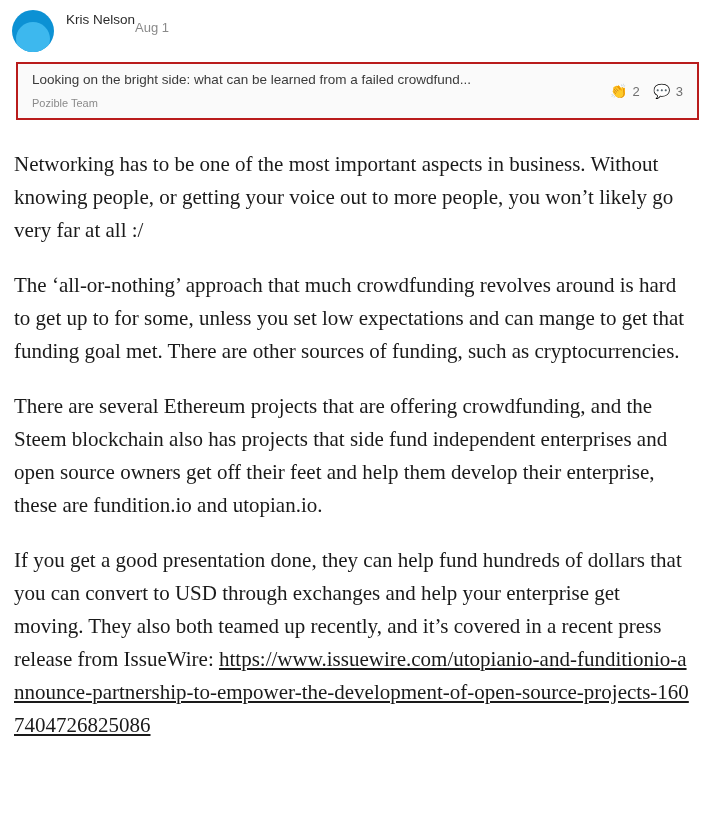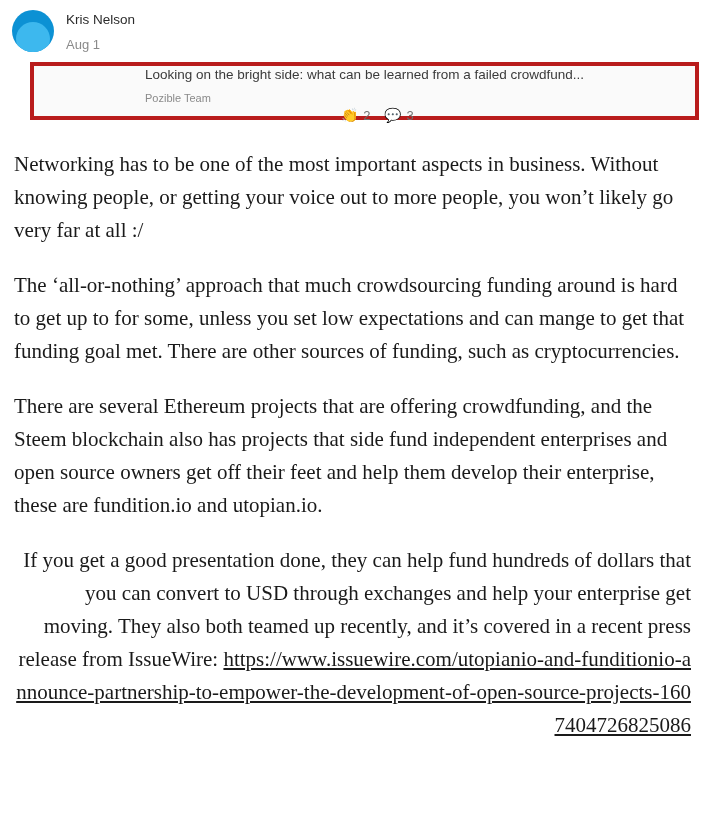--- a/index.html
+++ b/index.html
@@ -43,50 +43,49 @@
     width: 34px;
     height: 34px;
     left: 4px;
     top: 12px;
     border-radius: 50%;
     background: #3db8ee;
   }
   .author-meta {
     margin-left: 12px;
     display: flex;
-    flex-direction: column;
+    flex-direction: row;
     justify-content: center;
     padding-top: 1px;
   }
   .author-name {
     font-size: 13.5px;
     color: #2b2b2b;
     line-height: 17px;
     font-family: "Liberation Sans", sans-serif;
   }
   .author-date {
     font-size: 13px;
     color: #8a8a8a;
     line-height: 17px;
     margin-top: 8px;
     font-family: "Liberation Sans", sans-serif;
   }
 
   
   .post-card {
-    margin: 16px 4px 0 30px;
-    border: 4px solid #b91c1c;
+    margin: 16px 4px 0 16px;
+    border: 2px solid #b91c1c;
     background: #fafafa;
     height: 58px;
     box-sizing: border-box;
     display: flex;
     align-items: center;
     justify-content: space-between;
     padding: 0 14px 0 14px;
-    flex-direction: column;
   }
   .post-card-left {
     display: flex;
     flex-direction: column;
     justify-content: center;
     min-width: 0;
   }
   .post-card-title {
     font-size: 13.5px;
     color: #3a3a3a;
@@ -134,21 +133,21 @@
     padding: 28px 8px 0 14px;
   }
   .article p {
     font-family: "Liberation Serif", serif;
     font-size: 21px;
     line-height: 33px;
     color: #1a1a1a;
     margin: 0 4px 22px 0;
     text-align: left;
   }
-  .article p:last-child { margin-bottom: 0; text-align: right; }
+  .article p:last-child { margin-bottom: 0; }
   .article a {
     color: #1a1a1a;
     text-decoration: underline;
     word-break: break-all;
   }
 </style>
 </head>
 <body>
 
 <div class="page">
@@ -175,18 +174,18 @@
       </div>
       <div class="stat">
         <span class="glyph">💬</span>
         <span class="count">3</span>
       </div>
     </div>
   </div>
 
   <div class="article">
     <p>Networking has to be one of the most important aspects in business. Without knowing people, or getting your voice out to more people, you won’t likely go very far at all :/</p>
-    <p>The ‘all-or-nothing’ approach that much crowdsourcing funding around is hard to get up to for some, unless you set low expectations and can mange to get that funding goal met. There are other sources of funding, such as cryptocurrencies.</p>
+    <p>The ‘all-or-nothing’ approach that much crowdfunding revolves around is hard to get up to for some, unless you set low expectations and can mange to get that funding goal met. There are other sources of funding, such as cryptocurrencies.</p>
     <p>There are several Ethereum projects that are offering crowdfunding, and the Steem blockchain also has projects that side fund independent enterprises and open source owners get off their feet and help them develop their enterprise, these are fundition.io and utopian.io.</p>
     <p><span>If you get a good presentation done, they can help fund hundreds of dollars that you can convert to USD through exchanges and help your enterprise get moving. They also both teamed up recently, and it’s covered in a recent press release from IssueWire: </span><a href="#">https://www.issuewire.com/utopianio-and-funditionio-announce-partnership-to-empower-the-development-of-open-source-projects-1607404726825086</a></p>
   </div>
 
 </div>
 
 </body></html>

